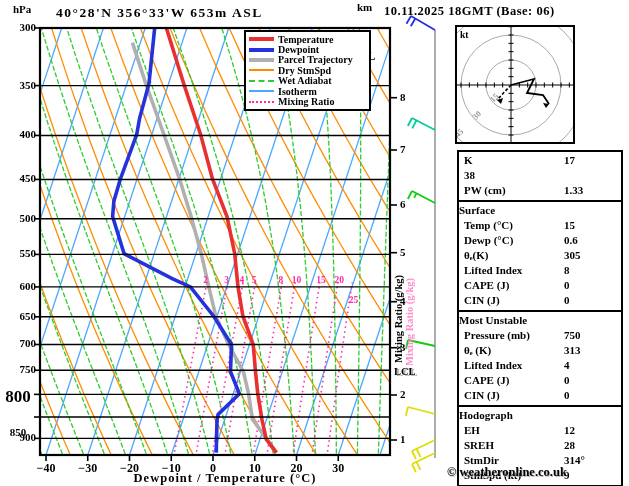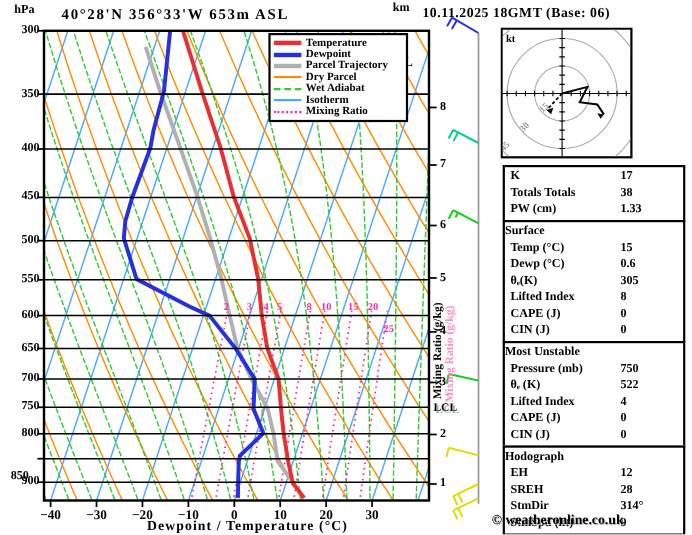--- a/index.html
+++ b/index.html
@@ -184,21 +184,21 @@
       <div class="ticklbl" style="left: 0px; top: 21px; width: 36px; text-align: right; font-size: 11px;">300</div>
       <div class="ticklbl" style="left: 0px; top: 78.5793px; width: 36px; text-align: right; font-size: 11px;">350</div>
       <div class="ticklbl" style="left: 0px; top: 128.457px; width: 36px; text-align: right; font-size: 11px;">400</div>
       <div class="ticklbl" style="left: 0px; top: 172.452px; width: 36px; text-align: right; font-size: 11px;">450</div>
       <div class="ticklbl" style="left: 0px; top: 211.807px; width: 36px; text-align: right; font-size: 11px;">500</div>
       <div class="ticklbl" style="left: 0px; top: 247.407px; width: 36px; text-align: right; font-size: 11px;">550</div>
       <div class="ticklbl" style="left: 0px; top: 279.908px; width: 36px; text-align: right; font-size: 11px;">600</div>
       <div class="ticklbl" style="left: 0px; top: 309.806px; width: 36px; text-align: right; font-size: 11px;">650</div>
       <div class="ticklbl" style="left: 0px; top: 337.488px; width: 36px; text-align: right; font-size: 11px;">700</div>
       <div class="ticklbl" style="left: 0px; top: 363.258px; width: 36px; text-align: right; font-size: 11px;">750</div>
-      <div class="ticklbl" style="left: 0px; top: 387.365px; width: 36px; text-align: right; font-size: 11px;">800</div>
+      <div class="ticklbl" style="left: 0px; top: 387.365px; width: 36px; text-align: center; font-size: 17px;">800</div>
       <div class="ticklbl" style="left: 0px; top: 426px; width: 36px; text-align: center; font-size: 11px;">850</div>
       <div class="ticklbl" style="left: 0px; top: 431.36px; width: 36px; text-align: right; font-size: 11px;">900</div>
     </div>
   <div id="km-labels">
       <div class="ticklbl" style="left: 400px; top: 433px; font-size: 11px;">1</div>
       <div class="ticklbl" style="left: 400px; top: 388px; font-size: 11px;">2</div>
       <div class="ticklbl" style="left: 400px; top: 340.7px; font-size: 11px;">3</div>
       <div class="ticklbl" style="left: 400px; top: 294.7px; font-size: 11px;">4</div>
       <div class="ticklbl" style="left: 400px; top: 245.7px; font-size: 11px;">5</div>
       <div class="ticklbl" style="left: 400px; top: 198px; font-size: 11px;">6</div>
@@ -241,21 +241,21 @@
       <div class="legrow">
         <div class="legswatch" style="border-top: 4px solid rgb(36, 49, 221);"></div>
         <div class="leglab">Dewpoint</div>
       </div>
       <div class="legrow">
         <div class="legswatch" style="border-top: 4px solid rgb(176, 176, 176);"></div>
         <div class="leglab">Parcel Trajectory</div>
       </div>
       <div class="legrow">
         <div class="legswatch" style="border-top: 2px solid rgb(255, 140, 0);"></div>
-        <div class="leglab">Dry Parcel</div>
+        <div class="leglab">Dry StmSpd</div>
       </div>
       <div class="legrow">
         <div class="legswatch" style="border-top: 2px dashed rgb(46, 204, 46);"></div>
         <div class="leglab">Wet Adiabat</div>
       </div>
       <div class="legrow">
         <div class="legswatch" style="border-top: 2px solid rgb(74, 168, 255);"></div>
         <div class="leglab">Isotherm</div>
       </div>
       <div class="legrow">
@@ -340,21 +340,20 @@
       <text x="5" y="13" font-size="9.5px" font-weight="bold" fill="#000">kt</text>
     </svg>
 
   <div id="infotable">
       <div class="tsection">
         <div class="trow">
           <div class="tl">K</div>
           <div class="tv">17</div>
         </div>
         <div class="trow">
-          <div class="tl">Totals Totals</div>
           <div class="tv">38</div>
         </div>
         <div class="trow">
           <div class="tl">PW (cm)</div>
           <div class="tv">1.33</div>
         </div>
       </div>
       <div class="tsection">
         <div class="ttitle">Surface</div>
         <div class="trow">
@@ -383,21 +382,21 @@
         </div>
       </div>
       <div class="tsection">
         <div class="ttitle">Most Unstable</div>
         <div class="trow">
           <div class="tl">Pressure (mb)</div>
           <div class="tv">750</div>
         </div>
         <div class="trow">
           <div class="tl">θₑ (K)</div>
-          <div class="tv">522</div>
+          <div class="tv">313</div>
         </div>
         <div class="trow">
           <div class="tl">Lifted Index</div>
           <div class="tv">4</div>
         </div>
         <div class="trow">
           <div class="tl">CAPE (J)</div>
           <div class="tv">0</div>
         </div>
         <div class="trow">

